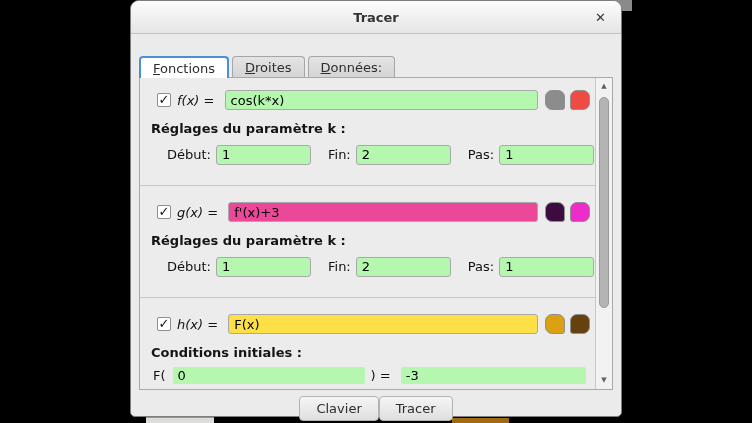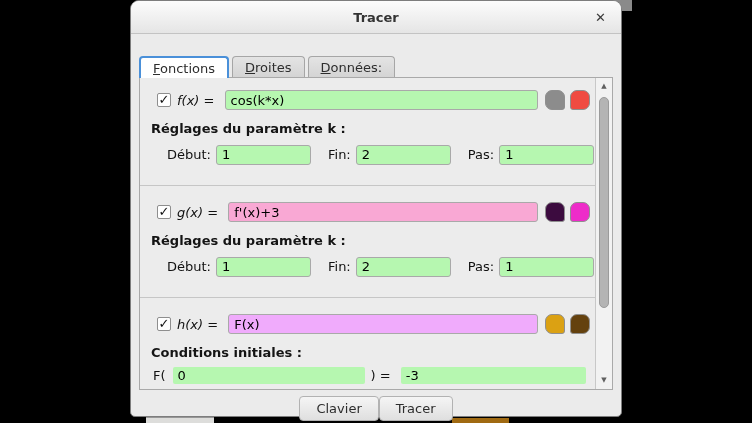--- a/index.html
+++ b/index.html
@@ -114,40 +114,40 @@
           <input class="entry param-entry" type="text" value="2" style="background: rgb(182, 247, 176);">
           <span class="param-label gap">Pas:</span>
           <input class="entry param-entry" type="text" value="1" style="background: rgb(182, 247, 176);">
         </div>
 
         <div class="separator"></div>
 
         <div class="fn-row spaced">
           <span class="checkbox">✓</span>
           <span class="fn-label">g(x) = </span>
-          <input class="entry fn-entry" type="text" value="f'(x)+3" style="background: #f9a8d4;">
+          <input class="entry fn-entry" type="text" value="f'(x)+3" style="background: #ec4899;">
           <span class="swatch swatch-a" style="background: rgb(60, 11, 63);"></span>
           <span class="swatch swatch-b" style="background: rgb(238, 44, 201);"></span>
         </div>
         <div class="section-label">Réglages du paramètre k :</div>
         <div class="param-row">
           <span class="param-label">Début:</span>
           <input class="entry param-entry" type="text" value="1" style="background: rgb(182, 247, 176);">
           <span class="param-label gap">Fin:</span>
           <input class="entry param-entry" type="text" value="2" style="background: rgb(182, 247, 176);">
           <span class="param-label gap">Pas:</span>
           <input class="entry param-entry" type="text" value="1" style="background: rgb(182, 247, 176);">
         </div>
 
         <div class="separator"></div>
 
         <div class="fn-row spaced">
           <span class="checkbox">✓</span>
           <span class="fn-label">h(x) = </span>
-          <input class="entry fn-entry" type="text" value="F(x)" style="background: #f0abfc;">
+          <input class="entry fn-entry" type="text" value="F(x)" style="background: #fde047;">
           <span class="swatch swatch-a" style="background: rgb(219, 161, 19);"></span>
           <span class="swatch swatch-b" style="background: rgb(100, 65, 14);"></span>
         </div>
         <div class="section-label">Conditions initiales :</div>
         <div class="init-row">
           <span class="init-open">F(</span>
           <input class="entry flat-entry init-arg" type="text" value="0" style="background: rgb(182, 247, 176);">
           <span class="init-close">) = </span>
           <input class="entry flat-entry init-val" type="text" value="-3" style="background: rgb(182, 247, 176);">
         </div>

